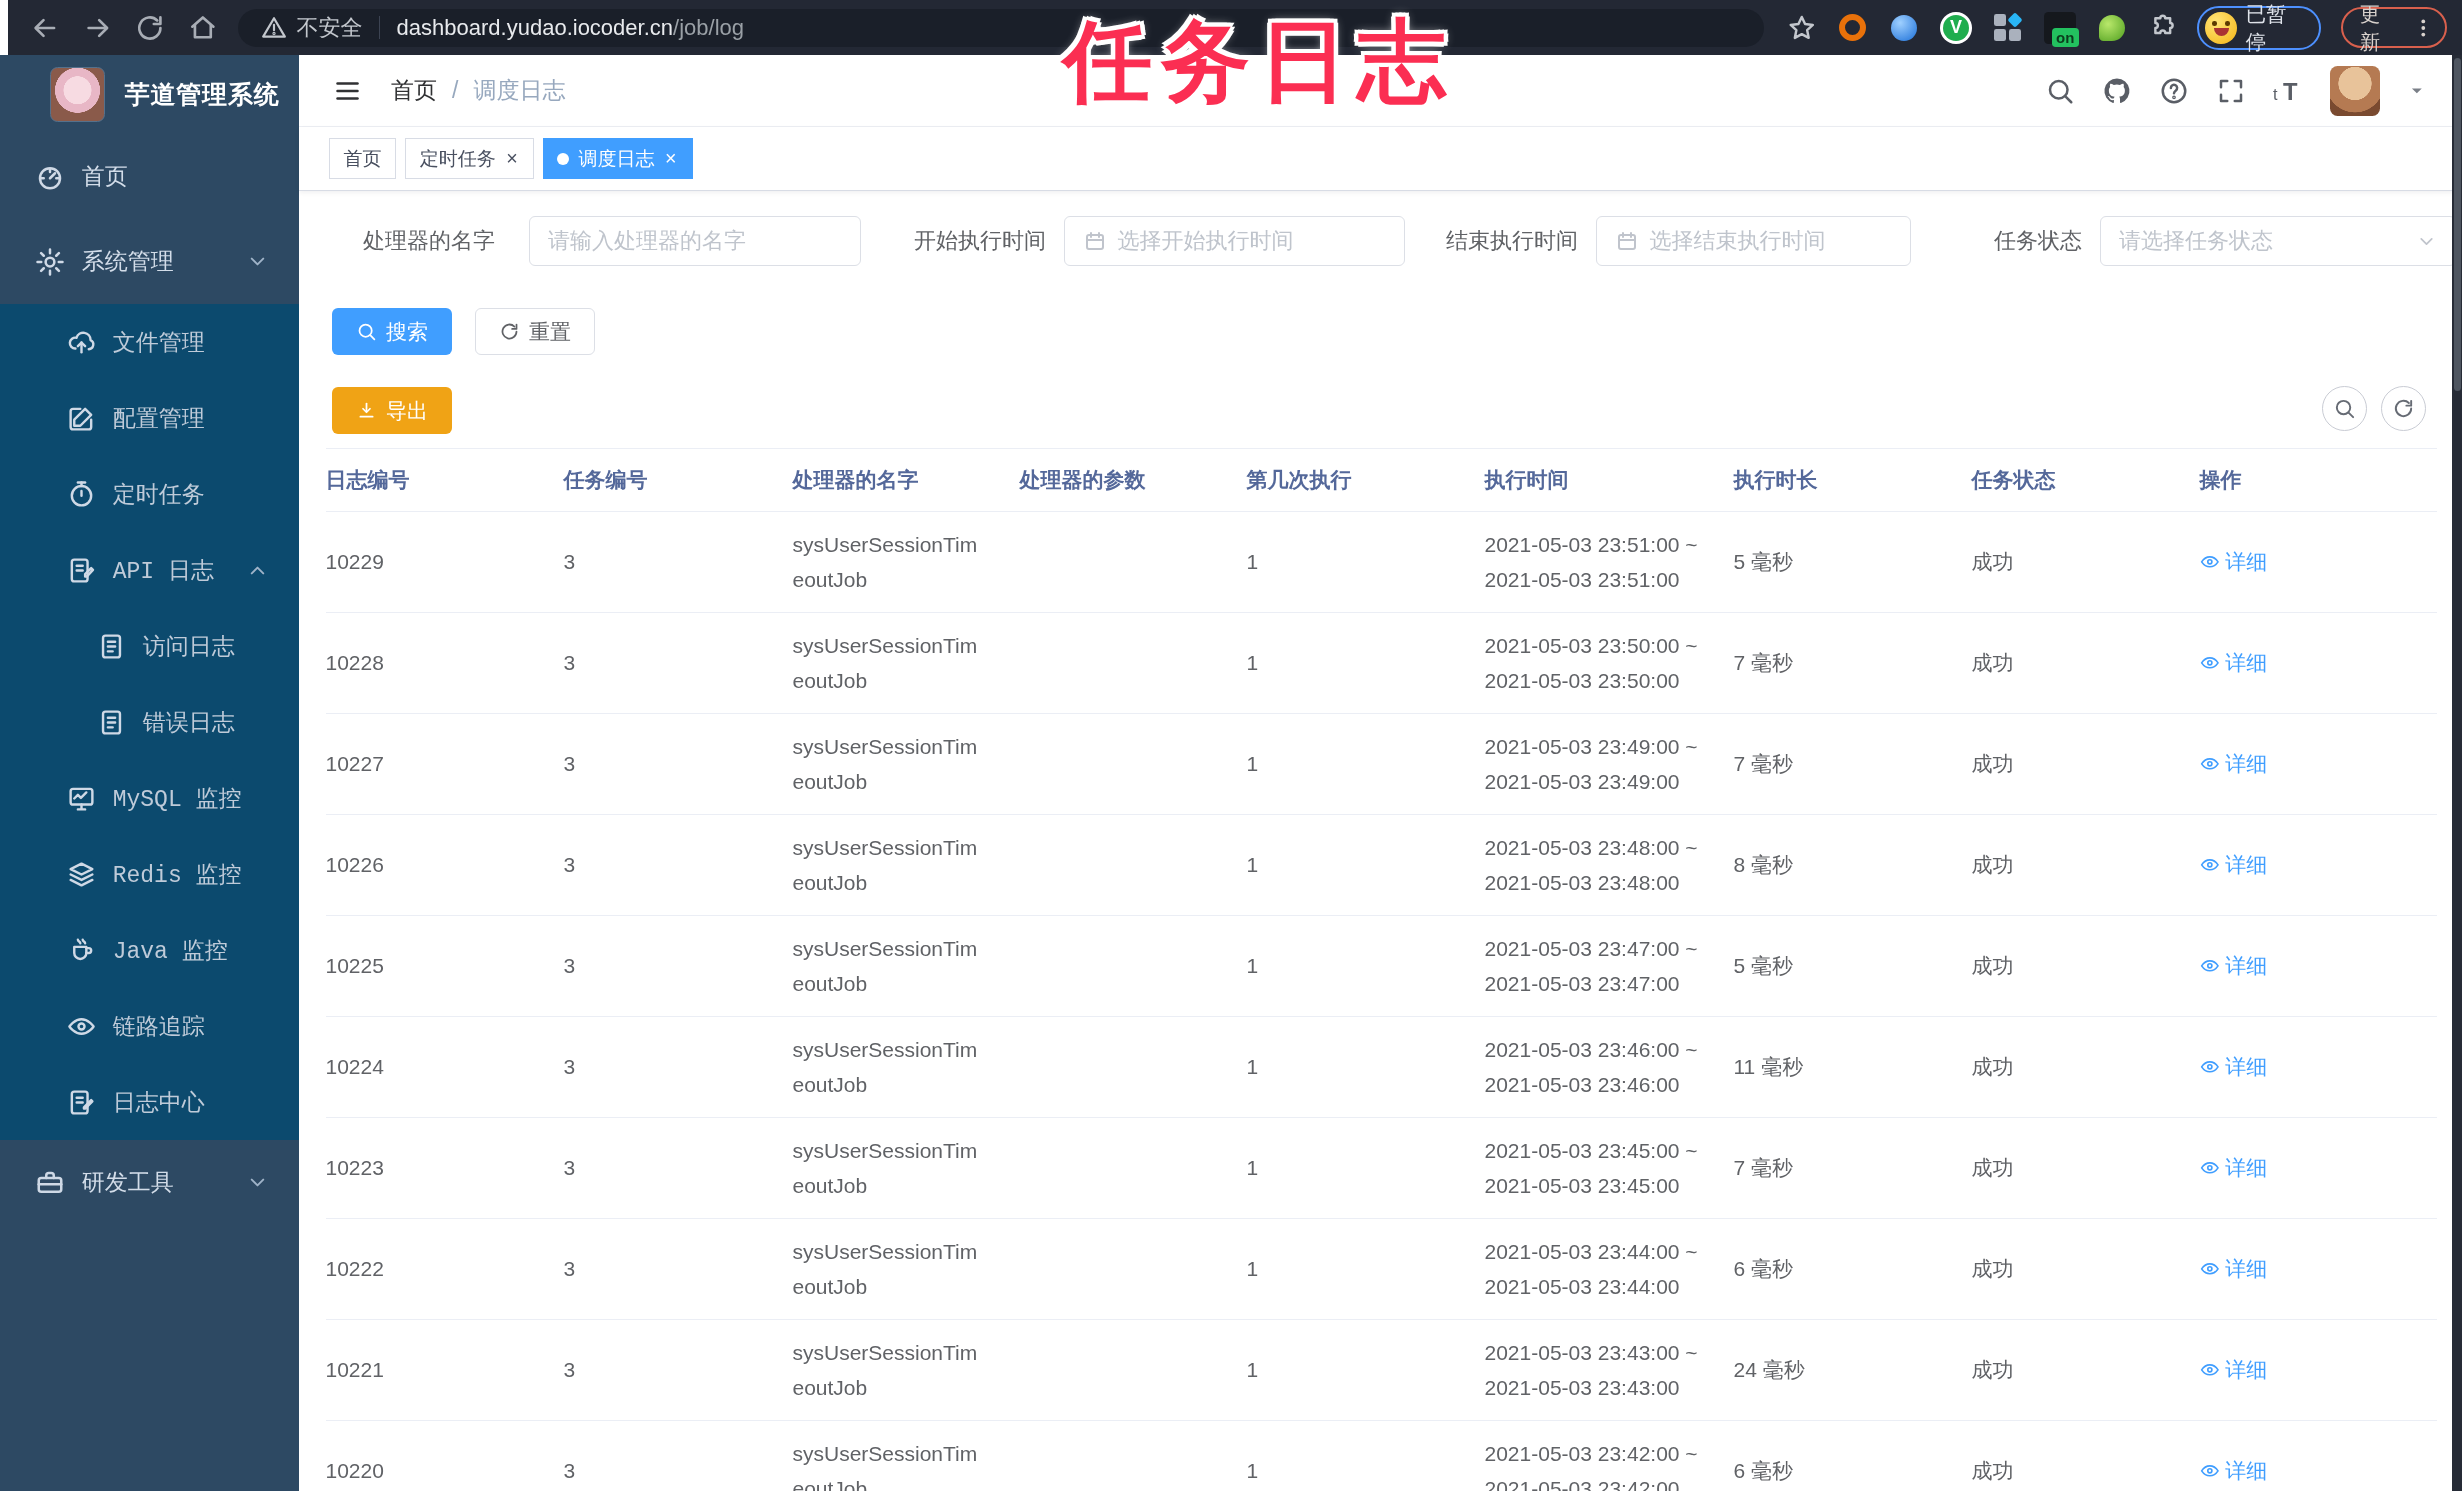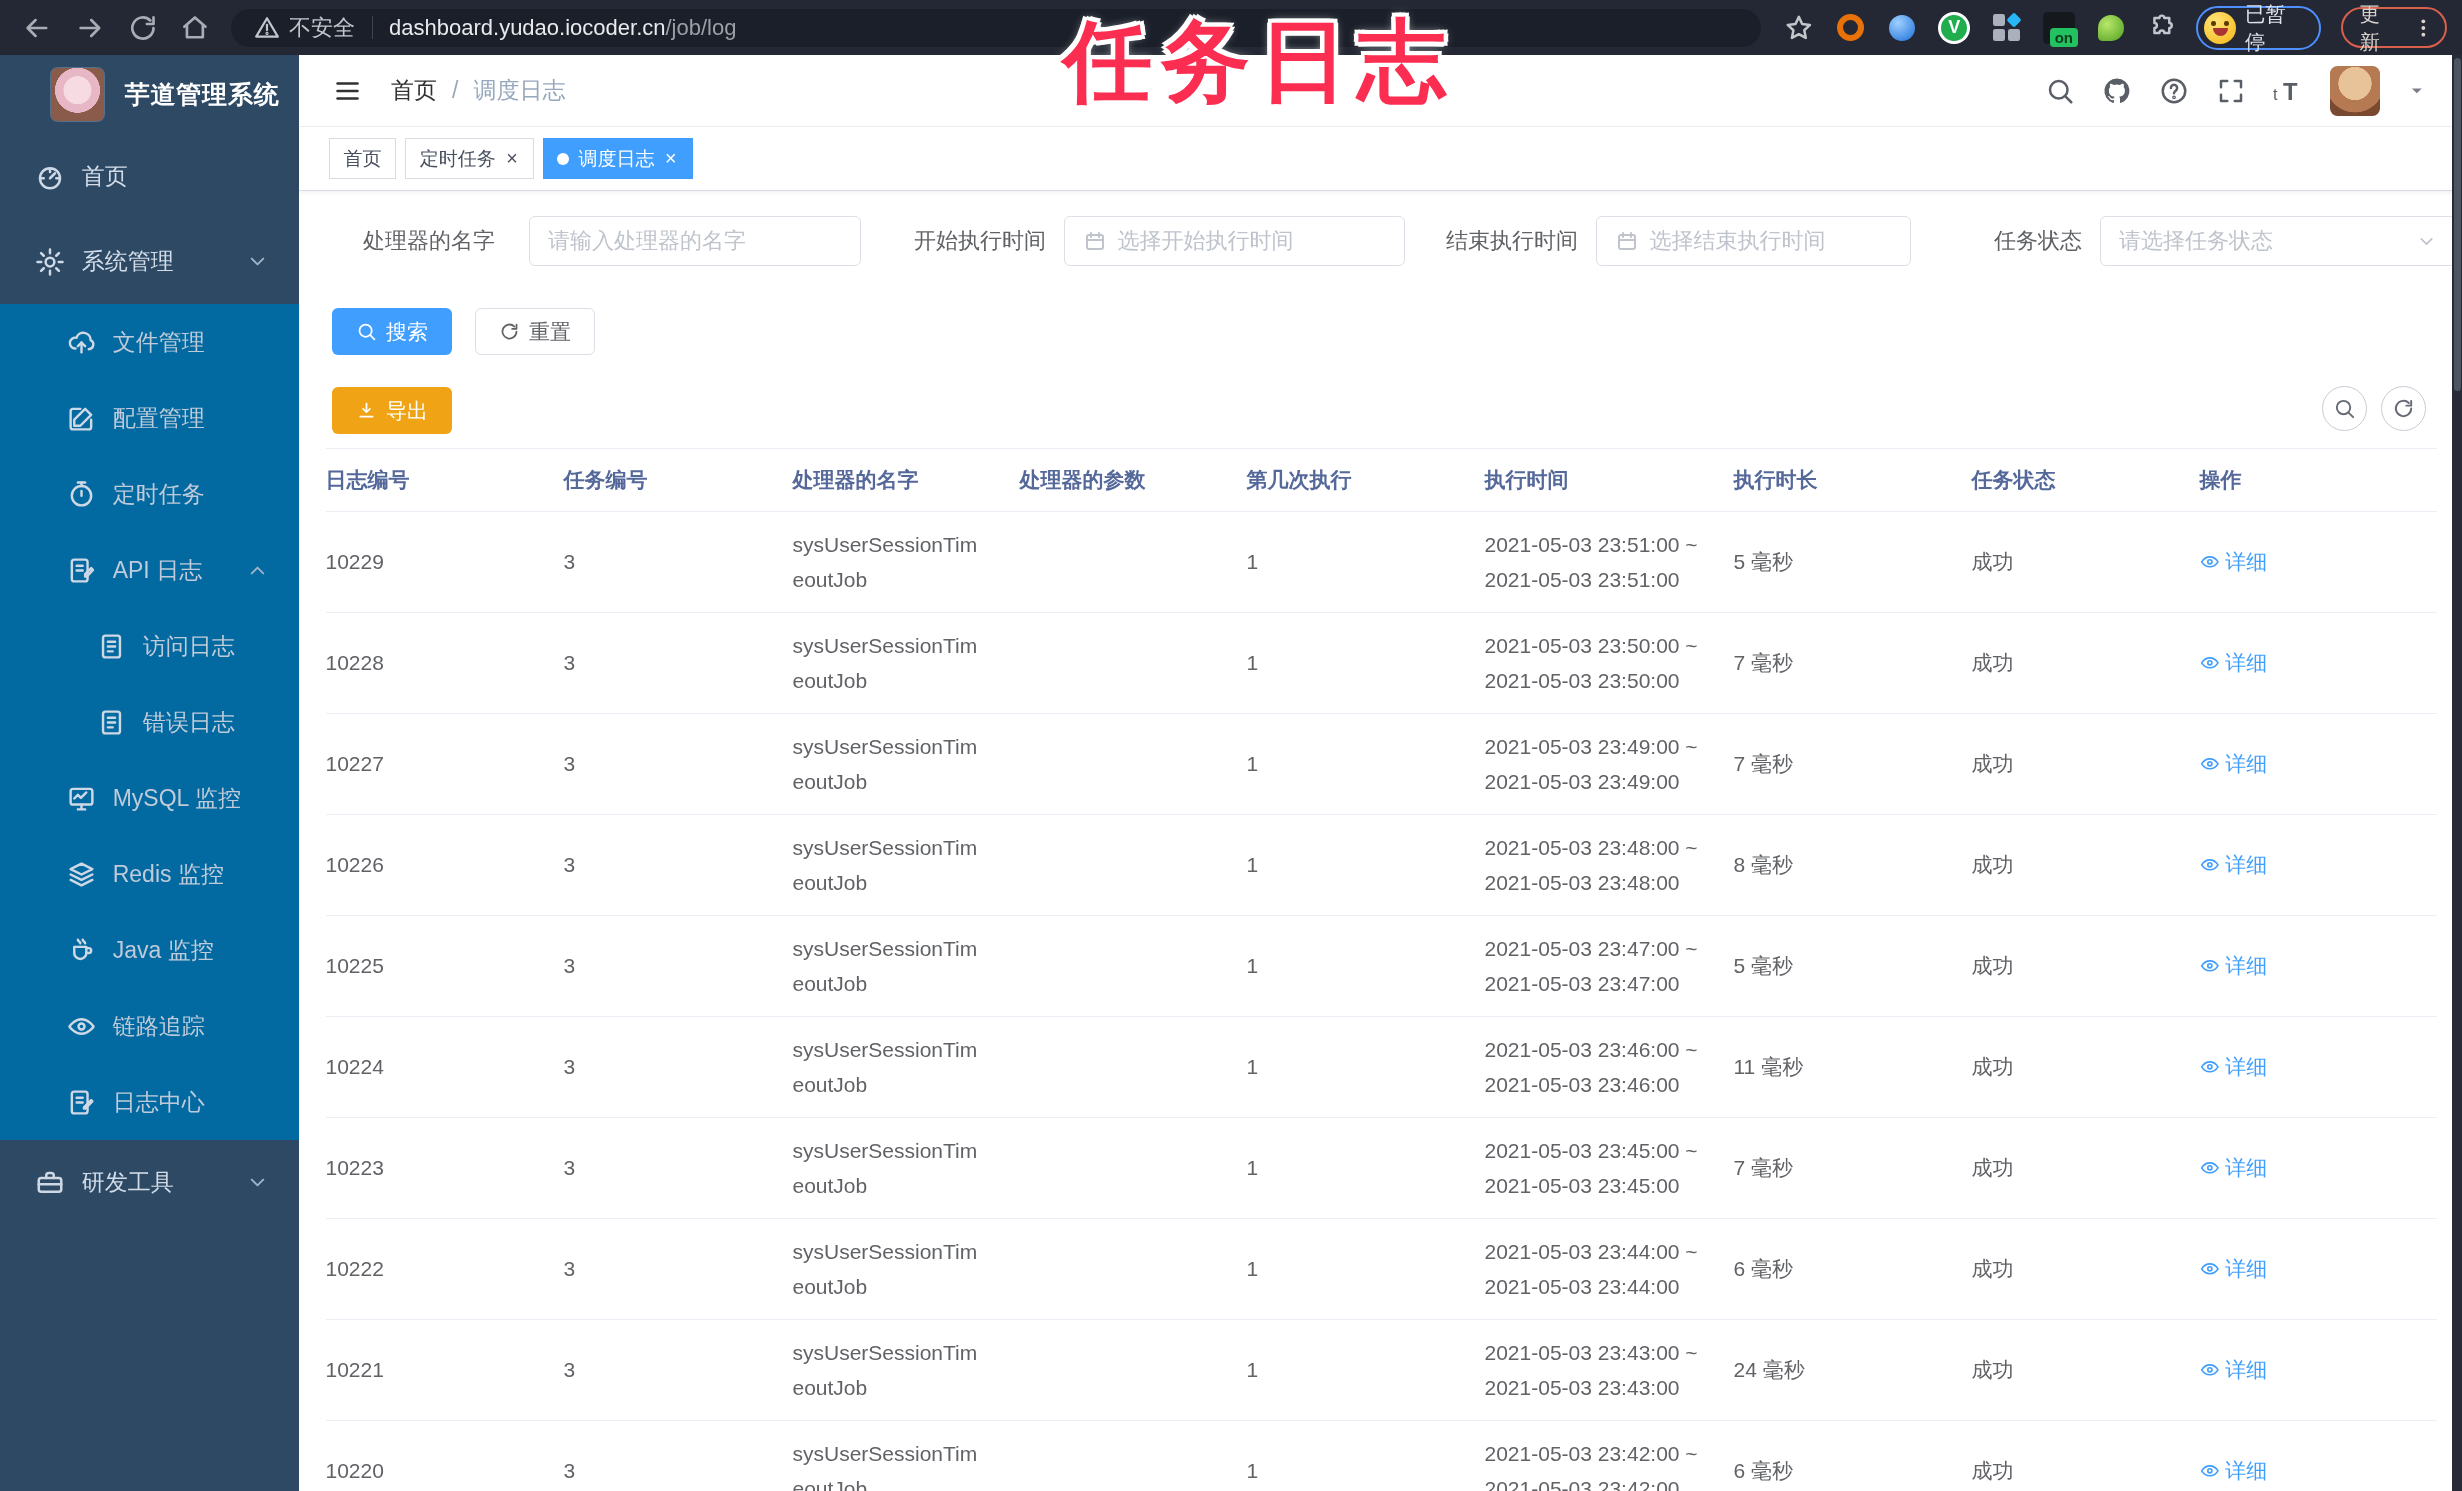--- a/index.html
+++ b/index.html
@@ -4,21 +4,21 @@
 <style>
   * { margin:0; padding:0; box-sizing:border-box; }
   html,body { background:#fff; }
   body { font-family:"Liberation Sans","DejaVu Sans",sans-serif; }
   #screen { position:relative; width:2462px; height:1491px; background:#fff; overflow:hidden; }
 
   .icon { display:inline-flex; }
   .icon svg { width:100%; height:100%; display:block; }
 
   
-  .toolbar { position:absolute; top:0; left:0; right:0; height:55px; background:#232834; display:flex; align-items:center; z-index:5; }
+  .toolbar { position:absolute; top:0; left:8px; right:0; height:55px; background:#232834; display:flex; align-items:center; z-index:5; }
   .nav-ic { width:32px; height:32px; color:#a8adb5; margin-left:21px; }
   .addr { height:38px; width:1540px; margin-left:19.7px; border-radius:19px; background:#1a1f29; display:flex; align-items:center; padding:0 23px; font-size:22px; }
   .addr .warn { width:26px; height:26px; color:#c3c7cd; margin-right:9px; }
   .addr .sec { color:#c3c7cd; margin-right:16.7px; }
   .addr .div { width:0.8px; height:23px; background:#3c4352; margin-right:16.7px; }
   .addr .host { color:#e8eaed; }
   .addr .path { color:#9aa0a6; }
   .tb-right { display:flex; align-items:center; margin-left:23px; gap:19.7px; }
   .star { width:30px; height:30px; color:#c3c7cd; }
   .ext { width:33px; height:33px; display:flex; align-items:center; justify-content:center; }
@@ -49,21 +49,21 @@
   
   .sidebar { position:absolute; top:55px; left:0; width:299px; bottom:0; background:#2d4963; z-index:2; overflow:hidden; }
   .logo-row { height:79px; display:flex; align-items:center; padding-left:50px; }
   .logo-img { width:55px; height:55px; border-radius:7.6px; background:
       radial-gradient(circle at 50% 42%, #f7dbe2 0 34%, #e8b7c6 35% 55%, #8a5a4a 56% 100%); border:0.8px solid #55718c; }
   .logo-title { color:#ffffff; font-size:25px; font-weight:bold; margin-left:19.7px; letter-spacing:0.8px; }
   .m-item { position:relative; display:flex; align-items:center; height:85px; padding-left:35px; color:#d3dde9; font-size:23px; cursor:pointer; }
   .m-ico { width:30px; height:30px; color:#cfd9e6; flex:none; }
   .m-label { margin-left:16.7px; }
   .m-arrow { position:absolute; right:30px; width:23px; height:23px; color:#9fb3c8; }
-  .submenu { background:#0369a1; }
+  .submenu { background:#0c4a6e;font-family:Liberation Mono, monospace; }
   .submenu .m-item { height:76px; color:#bfcbd9; }
   .submenu .lvl1 { padding-left:67px; }
   .submenu .lvl2 { padding-left:97px; }
   .submenu .m-ico { width:29px; height:29px; }
 
   
   .navbar { position:absolute; left:299px; top:55px; right:0; height:72px; background:#fff; border-bottom:0.8px solid #eceef3; display:flex; align-items:center; z-index:2; }
   .hamburger { width:33px; height:30px; color:#303133; margin-left:32px; }
   .breadcrumb { display:flex; align-items:center; margin-left:27px; font-size:23px; }
   .bc-home { color:#303133; }

